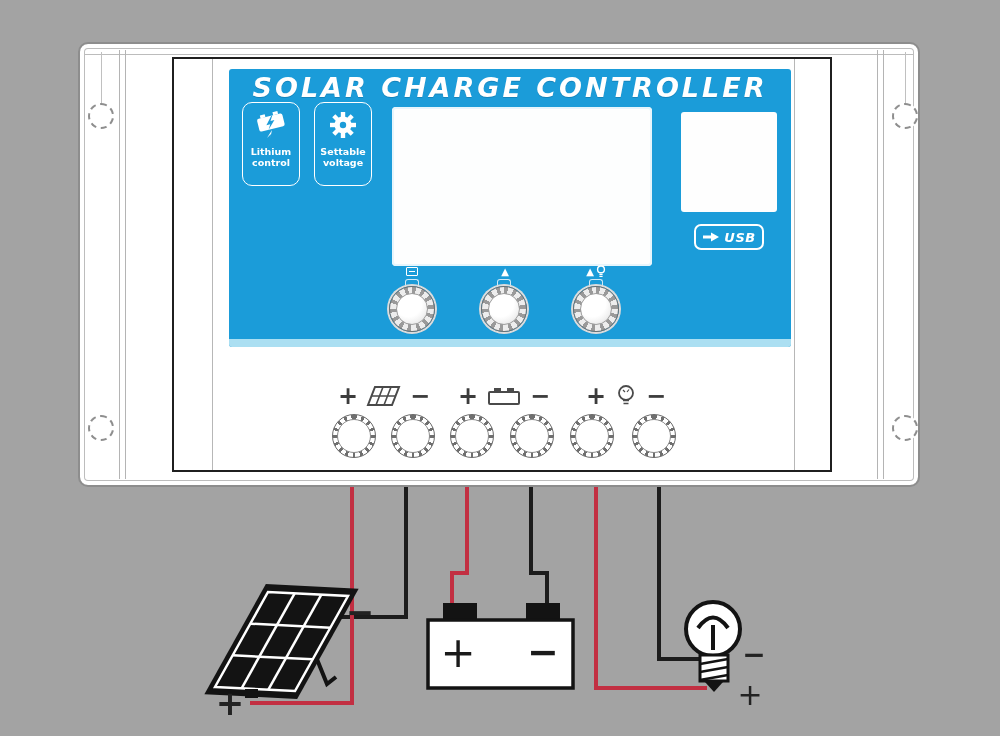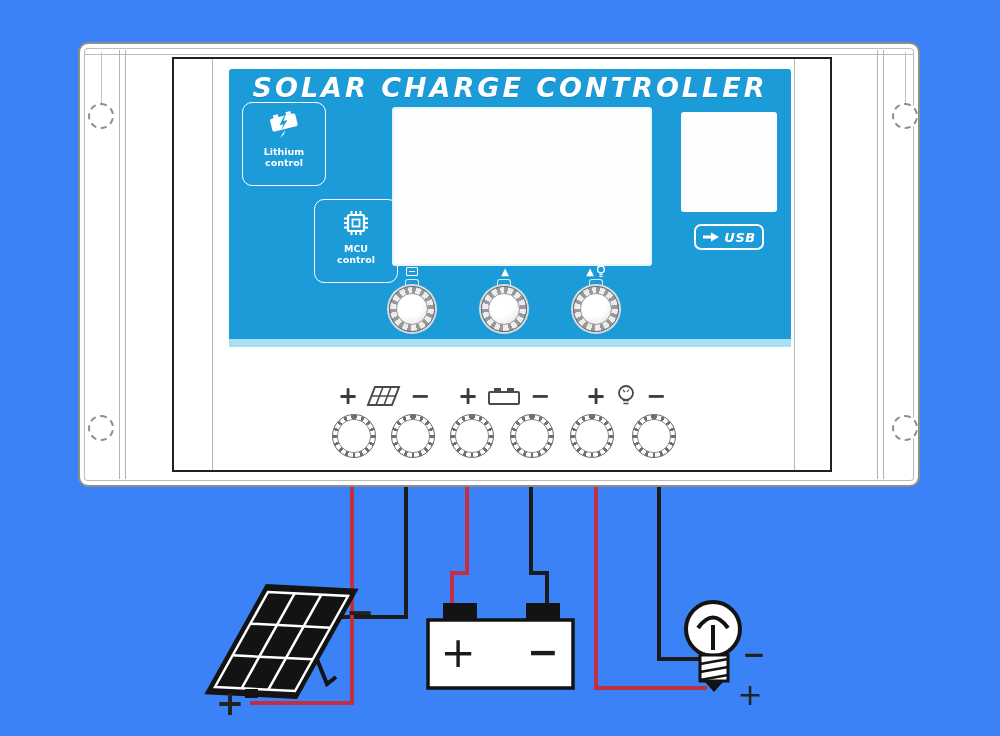--- a/index.html
+++ b/index.html
@@ -1,19 +1,19 @@
 <!DOCTYPE html>
 <html><head>
 <meta charset="utf-8">
 <style>
   * { box-sizing: border-box; margin: 0; padding: 0; }
   html,body { background:#fff; }
   .stage {
     position: relative; width: 1000px; height: 736px; overflow: hidden;
-    background: #3b82f6; font-family: "DejaVu Sans", "Liberation Sans", sans-serif;
+    background: #a3a3a3; font-family: "DejaVu Sans", "Liberation Sans", sans-serif;
   }
   
   .device {
     position: absolute; left: 78px; top: 42px; width: 842px; height: 445px;
     border: 2px solid #8d8d8d; border-radius: 10px; background: #fff;
     box-shadow: inset 0 0 0 4px #ffffff, inset 0 0 0 5px #bdbdbd;
   }
   .vline { position: absolute; top: 6px; bottom: 6px; width: 1px; background: #b4b4b4; }
   .hline-top { position: absolute; left: 5px; right: 5px; top: 10px; height: 1px; background: #bcbcbc; }
   .hole {
@@ -33,21 +33,21 @@
     background: #1b9cd9; border-radius: 3px;
   }
   .panel-strip { position: absolute; left: 0; right: 0; bottom: 0; height: 8px; background: #abdff2; border-radius: 0 0 3px 3px; }
   .title {
     position: absolute; left: 0; top: 3px; width: 100%; text-align: center;
     color: #fff; font-size: 27px; font-weight: bold; font-style: italic; letter-spacing: 3px;
     text-shadow: 0 1px 0 rgba(0,60,100,.25);
   }
   
   .feat {
-    position: absolute; width: 84px; height: 84px;
+    position: absolute; width: 58px; height: 84px;
     border: 1.5px solid #fff; border-radius: 10px;
     display: flex; flex-direction: column; align-items: center;
   }
   .feat svg { margin-top: 5px; }
   .feat-label {
     color: #fff; font-size: 9.5px; font-weight: bold; text-align: center; line-height: 1.2; margin-top: 2px;
   }
   
   .lcd {
     position: absolute; left: 163px; top: 38px; width: 260px; height: 159px;
@@ -125,38 +125,42 @@
               <polygon points="20,8 13,16 17,16 14,21 22,13 18,13 21,8" fill="#1b9cd9"></polygon>
             </g>
             <polygon points="19,22 14,30 18,26 17,31" fill="#fff"></polygon>
           </svg>
           <div class="feat-label">
             <div>Lithium</div>
               <div>control</div>
           </div>
         </div>
 
-
-
-        <div class="feat" style="left:85px;top:130px">
+        <div class="feat" style="left:85px;top:33px">
           <svg width="36" height="36" viewBox="0 0 36 36">
-            <rect x="10" y="10" width="16" height="16" rx="1.5" fill="none" stroke="#fff" stroke-width="2.2"></rect>
-            <rect x="14.5" y="14.5" width="7" height="7" fill="none" stroke="#fff" stroke-width="1.8"></rect>
-            <g stroke="#fff" stroke-width="2">
-              <path d="M13.5 6v4 M18 6v4 M22.5 6v4"></path>
-              <path d="M13.5 26v4 M18 26v4 M22.5 26v4"></path>
-              <path d="M6 13.5h4 M6 18h4 M6 22.5h4"></path>
-              <path d="M26 13.5h4 M26 18h4 M26 22.5h4"></path>
+            <g fill="#fff">
+              <circle cx="18" cy="17" r="8.5"></circle>
+              <rect x="15.8" y="4" width="4.4" height="7"></rect>
+              <rect x="15.8" y="23" width="4.4" height="7"></rect>
+              <rect x="15.8" y="4" width="4.4" height="7" transform="rotate(45 18 17)"></rect>
+              <rect x="15.8" y="4" width="4.4" height="7" transform="rotate(90 18 17)"></rect>
+              <rect x="15.8" y="4" width="4.4" height="7" transform="rotate(135 18 17)"></rect>
+              <rect x="15.8" y="23" width="4.4" height="7" transform="rotate(45 18 17)"></rect>
+              <rect x="15.8" y="23" width="4.4" height="7" transform="rotate(90 18 17)"></rect>
+              <rect x="15.8" y="23" width="4.4" height="7" transform="rotate(135 18 17)"></rect>
             </g>
+            <circle cx="18" cy="17" r="3.2" fill="#1b9cd9"></circle>
           </svg>
           <div class="feat-label">
-            <div>MCU</div>
-              <div>control</div>
+            <div>Settable</div>
+              <div>voltage</div>
           </div>
         </div>
+
+
 
         <div class="lcd"></div>
 
         <div class="usb-port"></div>
         <div class="usb-badge">
           <svg width="20" height="12" viewBox="0 0 20 12">
             <path d="M1,4.5 h8 v-3 l8,4.5 -8,4.5 v-3 h-8 z" fill="#fff"></path>
           </svg>
           <span class="usb-text">USB</span>
         </div>

